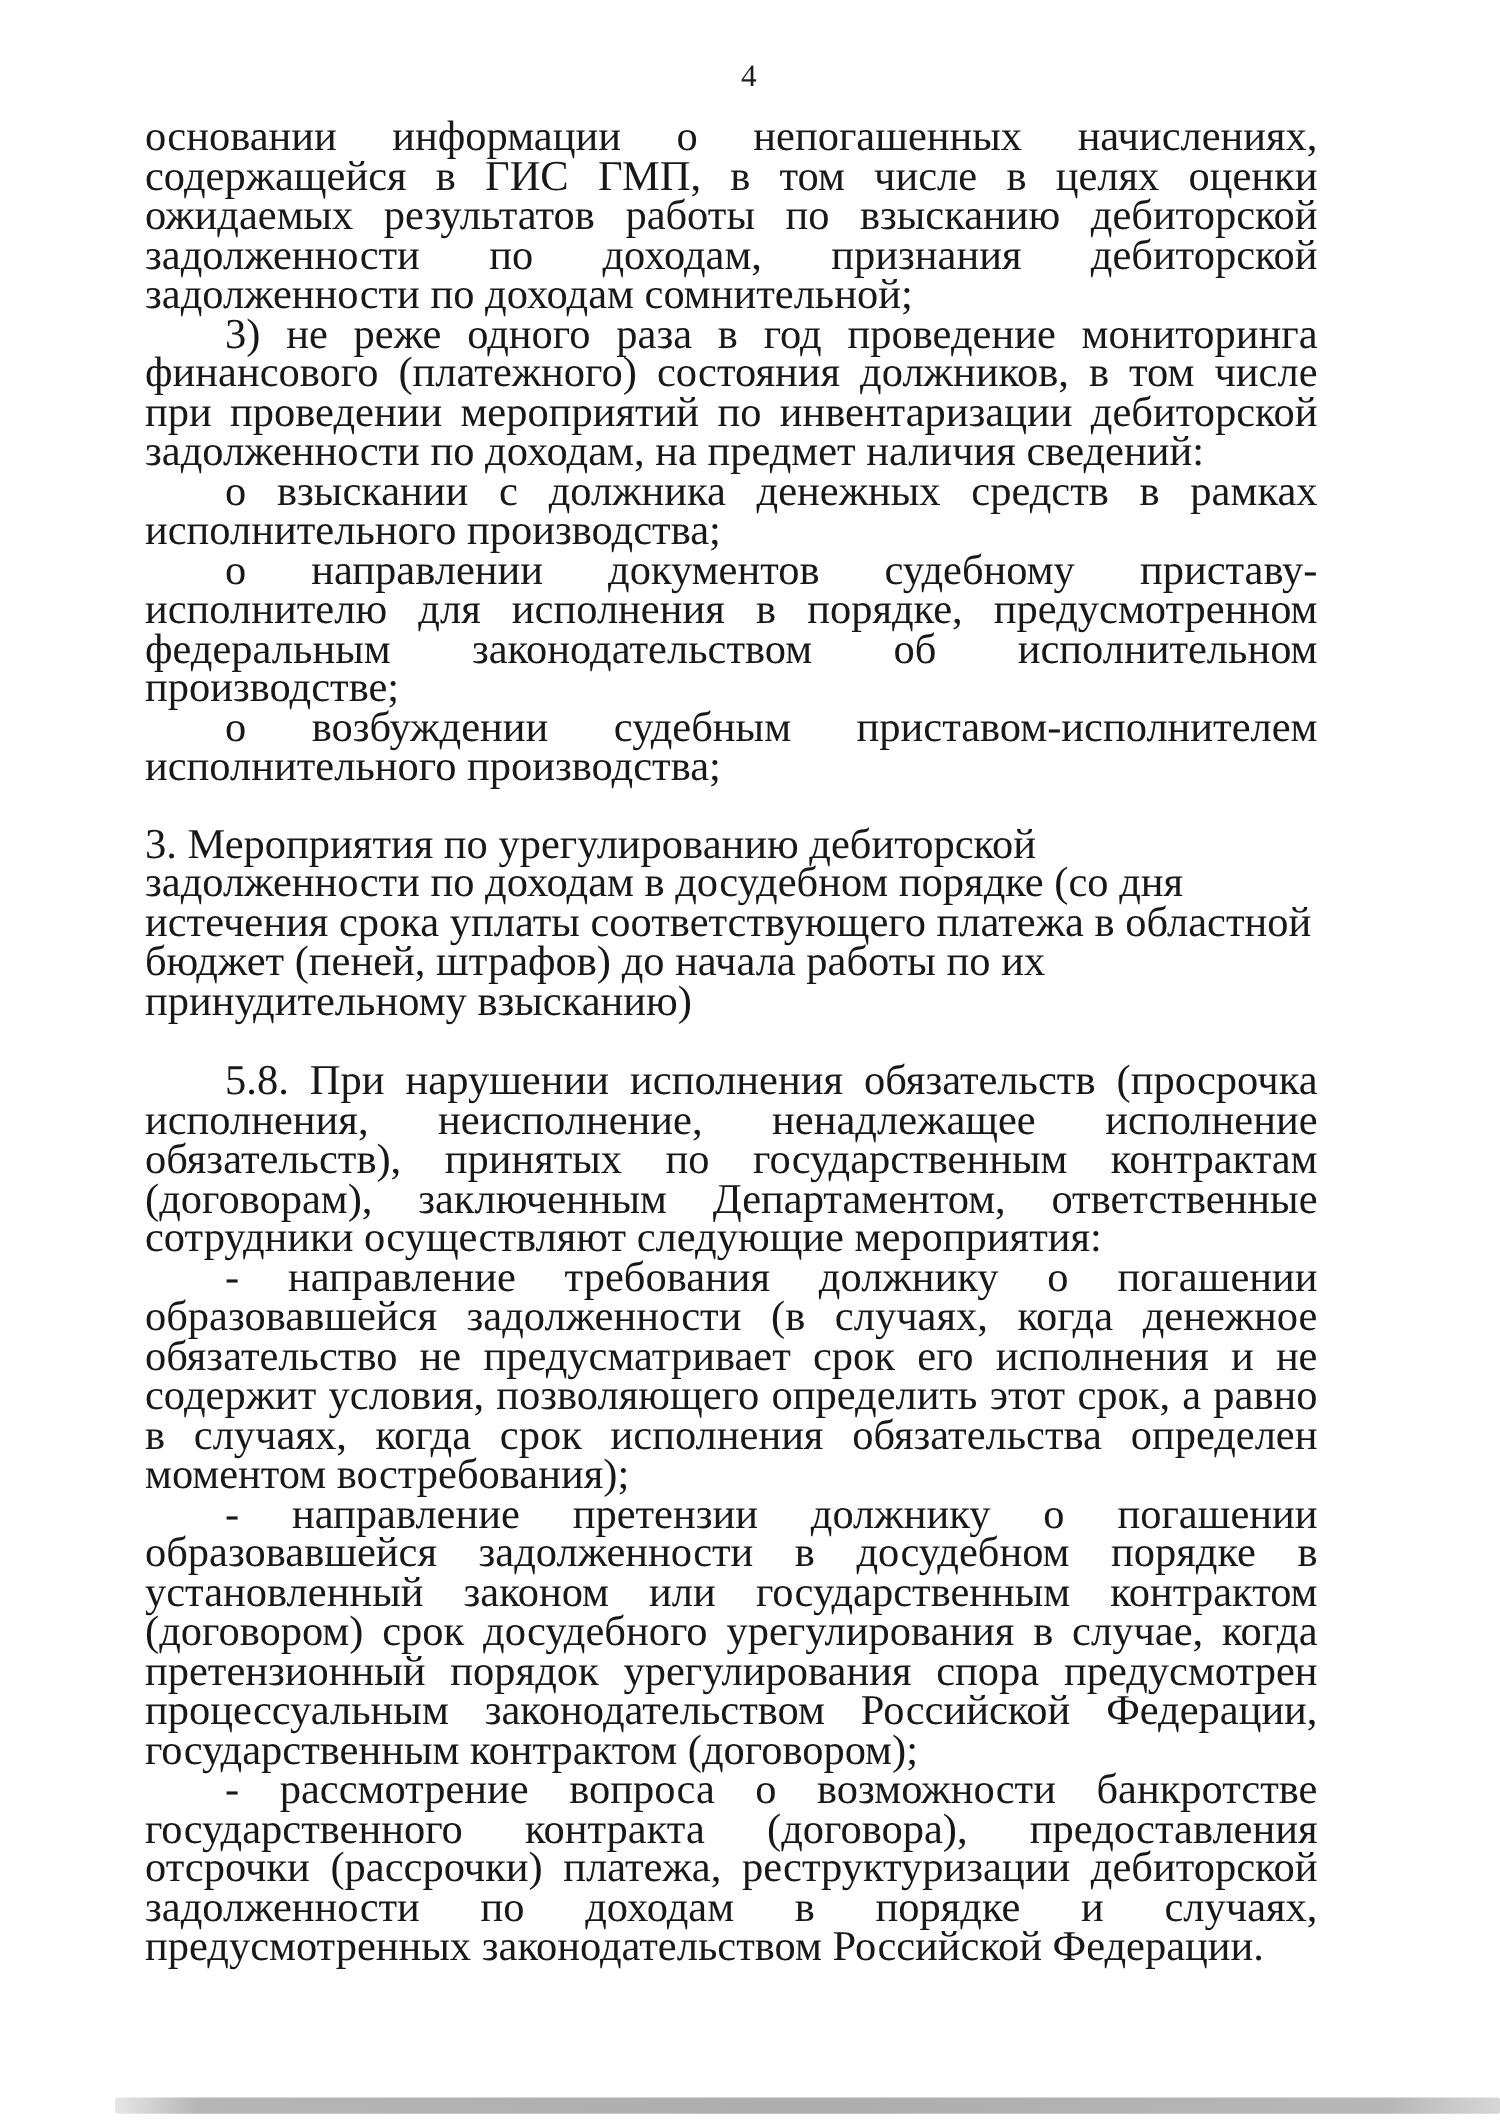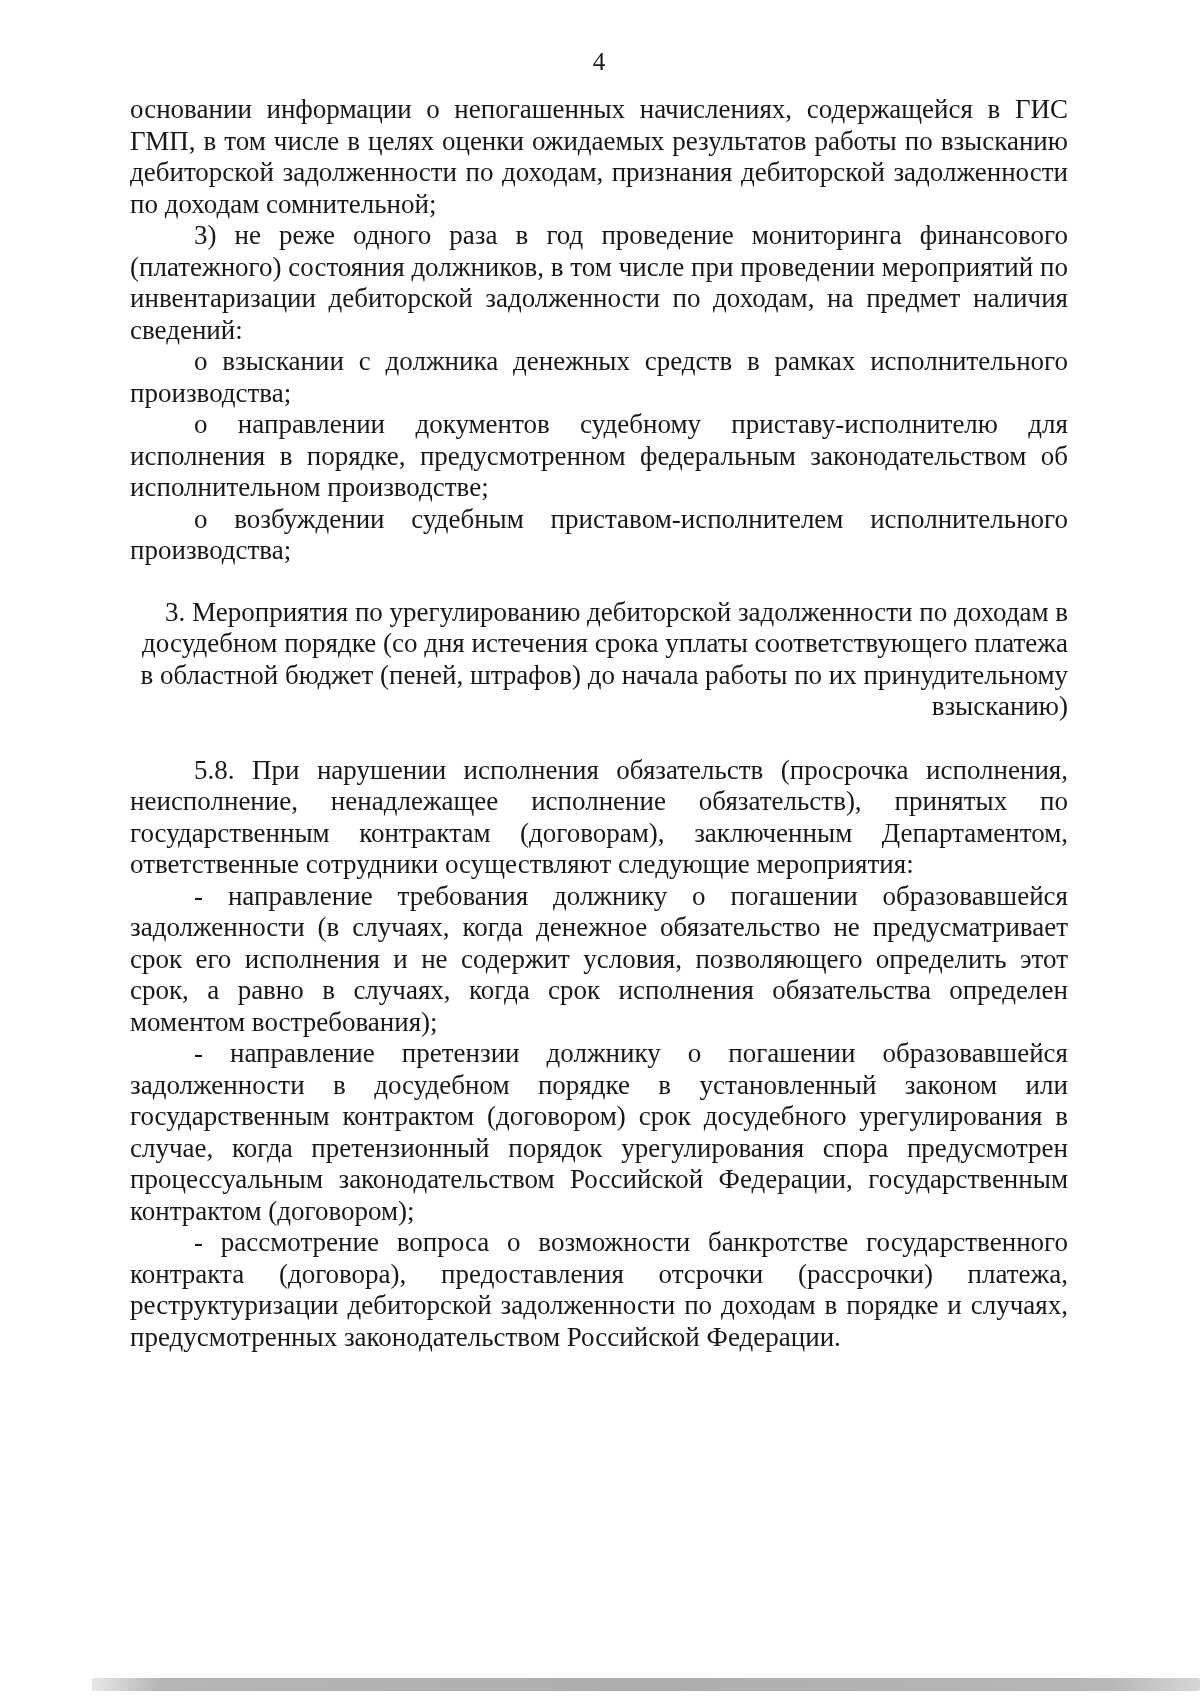--- a/index.html
+++ b/index.html
@@ -21,38 +21,38 @@
     top: 48px;
     left: 130px;
     width: 938px;
     text-align: center;
     font-size: 25px;
     color: #1c1c1c;
   }
   .doc-body {
     position: absolute;
     top: 94px;
-    left: 130px;
+    left: 116px;
     width: 938px;
-    font-size: 27px;
+    font-size: 34px;
     line-height: 31.5px;
     text-align: justify;
   }
   .doc-body p {
     margin: 0;
     padding: 0;
   }
   .doc-body p.plain {
     text-indent: 0;
   }
   .doc-body p.indent {
     text-indent: 64px;
   }
   .doc-body p.heading {
-    text-align: right;
+    text-align: left;
     text-indent: 0;
     margin-top: 30px;
     margin-bottom: 32px;
   }
   .scan-artifact {
     position: absolute;
     left: 92px;
     right: 0;
     bottom: 6px;
     height: 13px;

